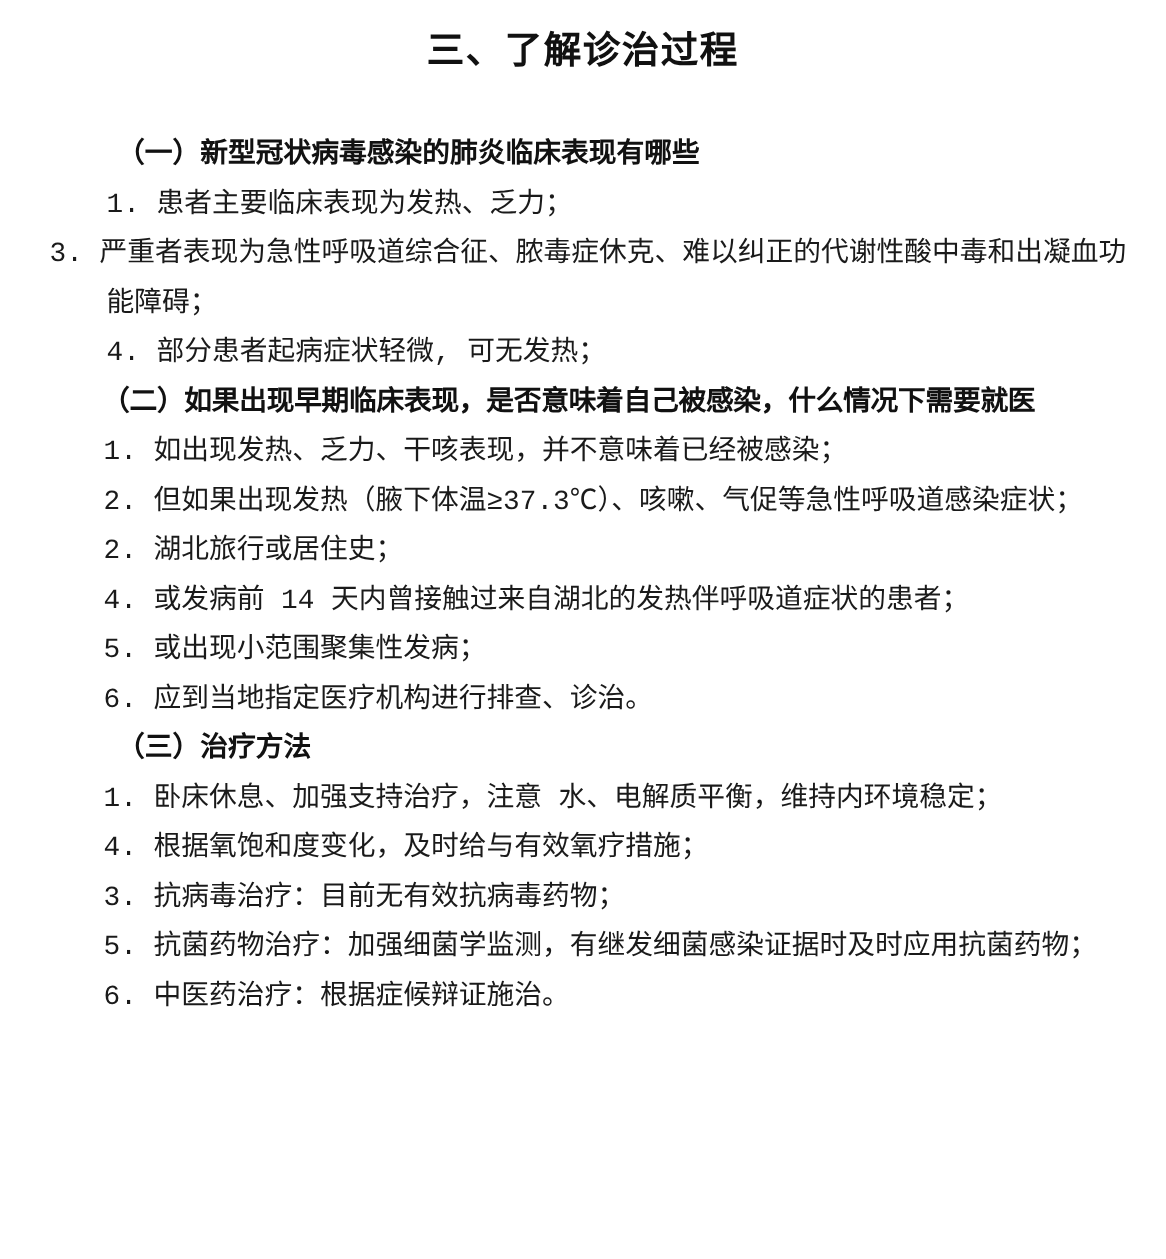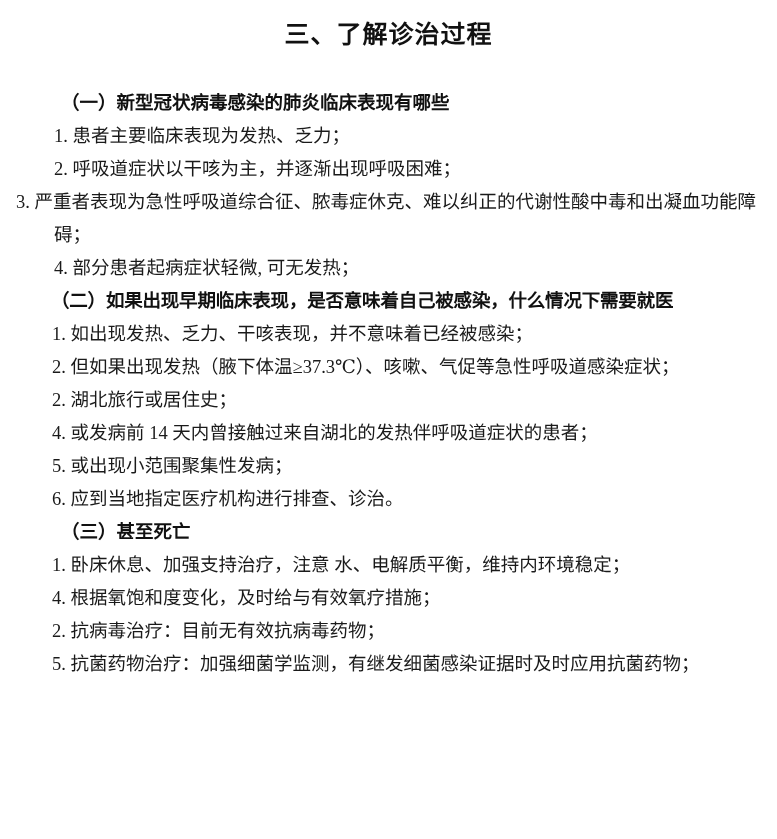--- a/index.html
+++ b/index.html
@@ -25,22 +25,23 @@
     text-align: center;
     font-weight: bold;
     font-size: 25px;
     letter-spacing: 1px;
     line-height: 1;
     margin: 0;
     padding-top: 22px;
     color: #111111;
   }
   .body-block {
-    padding: 0 20px 0 16px;
+    padding: 0 20px 0 33px;
     margin-top: 40px;
+    font-family: Liberation Mono, monospace;
   }
   .section {
     margin: 0;
   }
   .section-heading {
     font-weight: bold;
     font-size: 18.5px;
     line-height: 33px;
     color: #111111;
     padding-left: 45px;
@@ -77,38 +78,37 @@
 
 <div class="page">
 
   <h1 class="doc-title">三、了解诊治过程</h1>
 
   <div class="body-block">
 
     <div class="section sec-1">
       <div class="section-heading">（一）新型冠状病毒感染的肺炎临床表现有哪些</div>
       <p class="item">1. 患者主要临床表现为发热、乏力；</p>
-      <p class="item">2. 呼吸道症状以干咳为主，并逐渐出现呼吸困难；</p>
       <p class="item wrap-hang">3. 严重者表现为急性呼吸道综合征、脓毒症休克、难以纠正的代谢性酸中毒和出凝血功能障碍；</p>
       <p class="item">4. 部分患者起病症状轻微, 可无发热；</p>
     </div>
 
     <div class="section sec-2">
       <div class="section-heading">（二）如果出现早期临床表现，是否意味着自己被感染，什么情况下需要就医</div>
       <p class="item">1. 如出现发热、乏力、干咳表现，并不意味着已经被感染；</p>
       <p class="item">2. 但如果出现发热（腋下体温≥37.3℃）、咳嗽、气促等急性呼吸道感染症状；</p>
       <p class="item">2. 湖北旅行或居住史；</p>
       <p class="item">4. 或发病前 14 天内曾接触过来自湖北的发热伴呼吸道症状的患者；</p>
       <p class="item">5. 或出现小范围聚集性发病；</p>
       <p class="item">6. 应到当地指定医疗机构进行排查、诊治。</p>
     </div>
 
     <div class="section sec-3">
-      <div class="section-heading">（三）甚至死亡</div>
+      <div class="section-heading">（三）治疗方法</div>
       <p class="item">1. 卧床休息、加强支持治疗，注意 水、电解质平衡，维持内环境稳定；</p>
       <p class="item">4. 根据氧饱和度变化，及时给与有效氧疗措施；</p>
-      <p class="item">2. 抗病毒治疗：目前无有效抗病毒药物；</p>
+      <p class="item">3. 抗病毒治疗：目前无有效抗病毒药物；</p>
       <p class="item">5. 抗菌药物治疗：加强细菌学监测，有继发细菌感染证据时及时应用抗菌药物；</p>
       <p class="item">6. 中医药治疗：根据症候辩证施治。</p>
     </div>
 
   </div>
 </div>
 
 </body></html>

